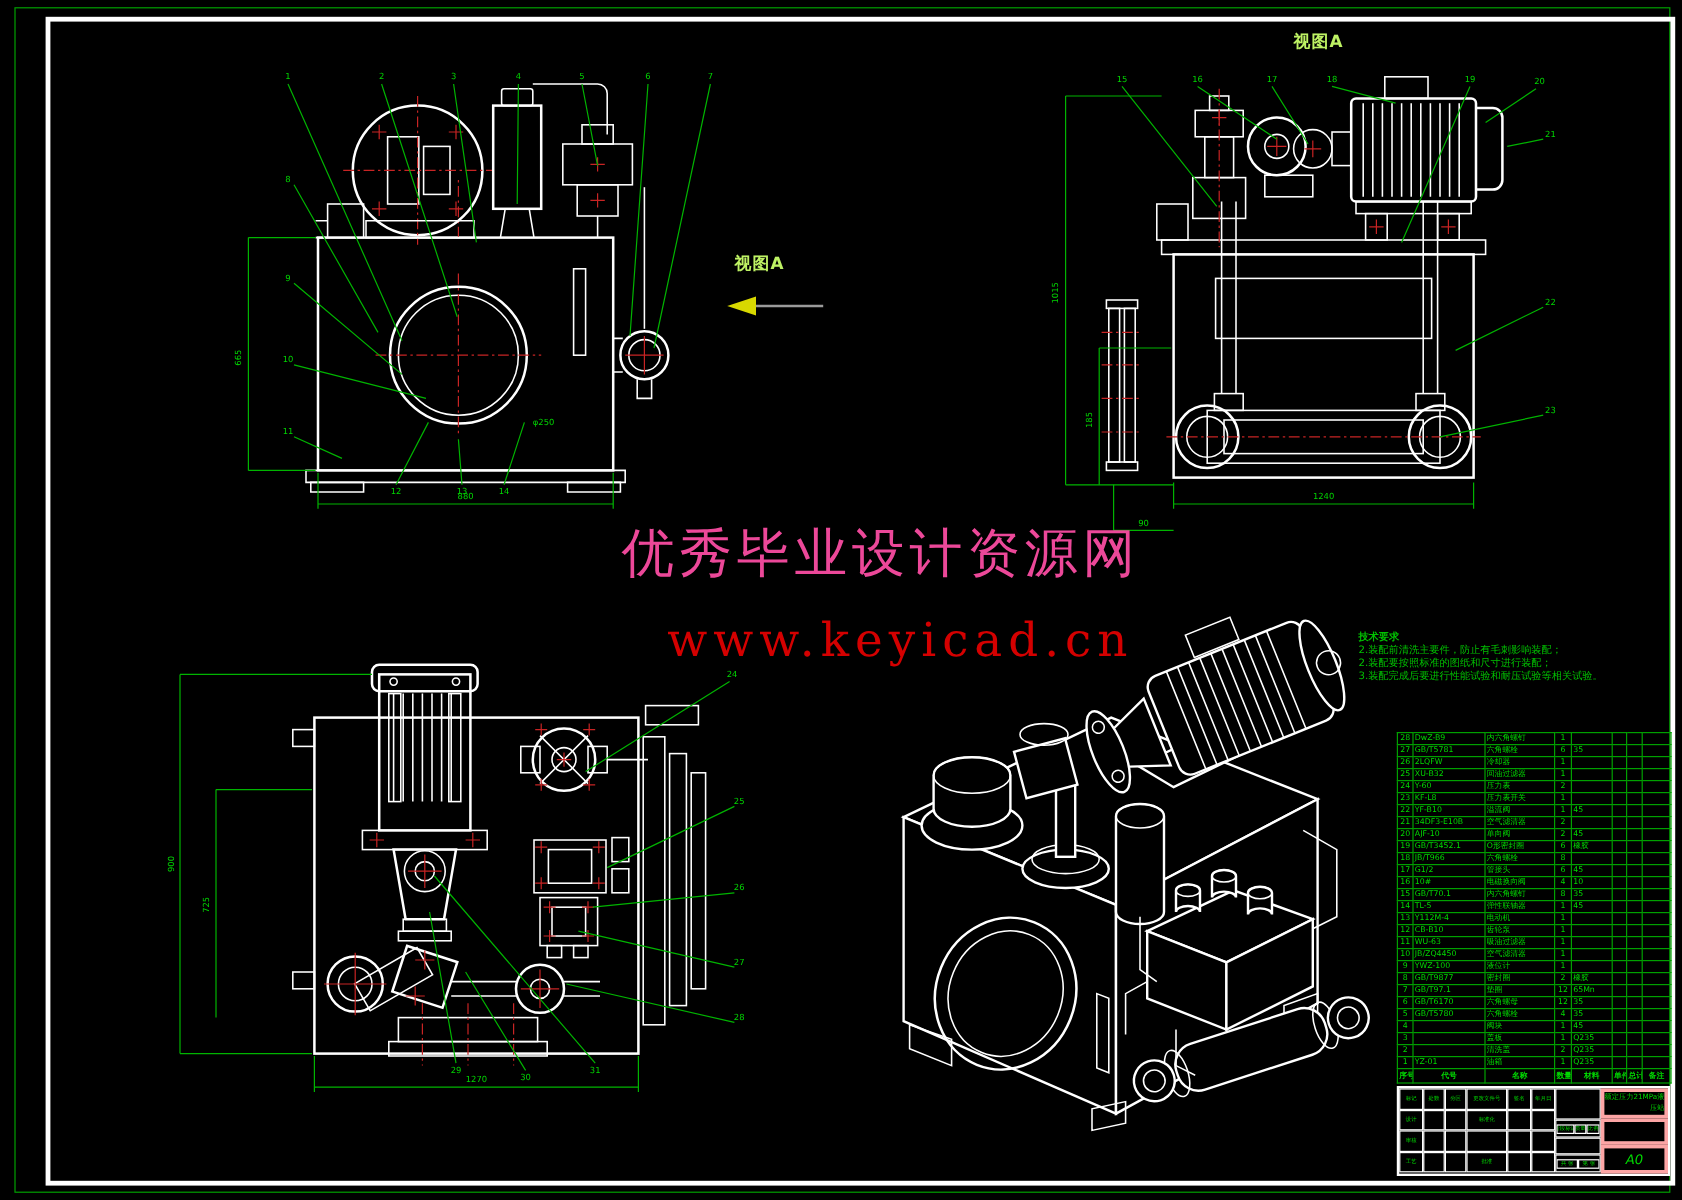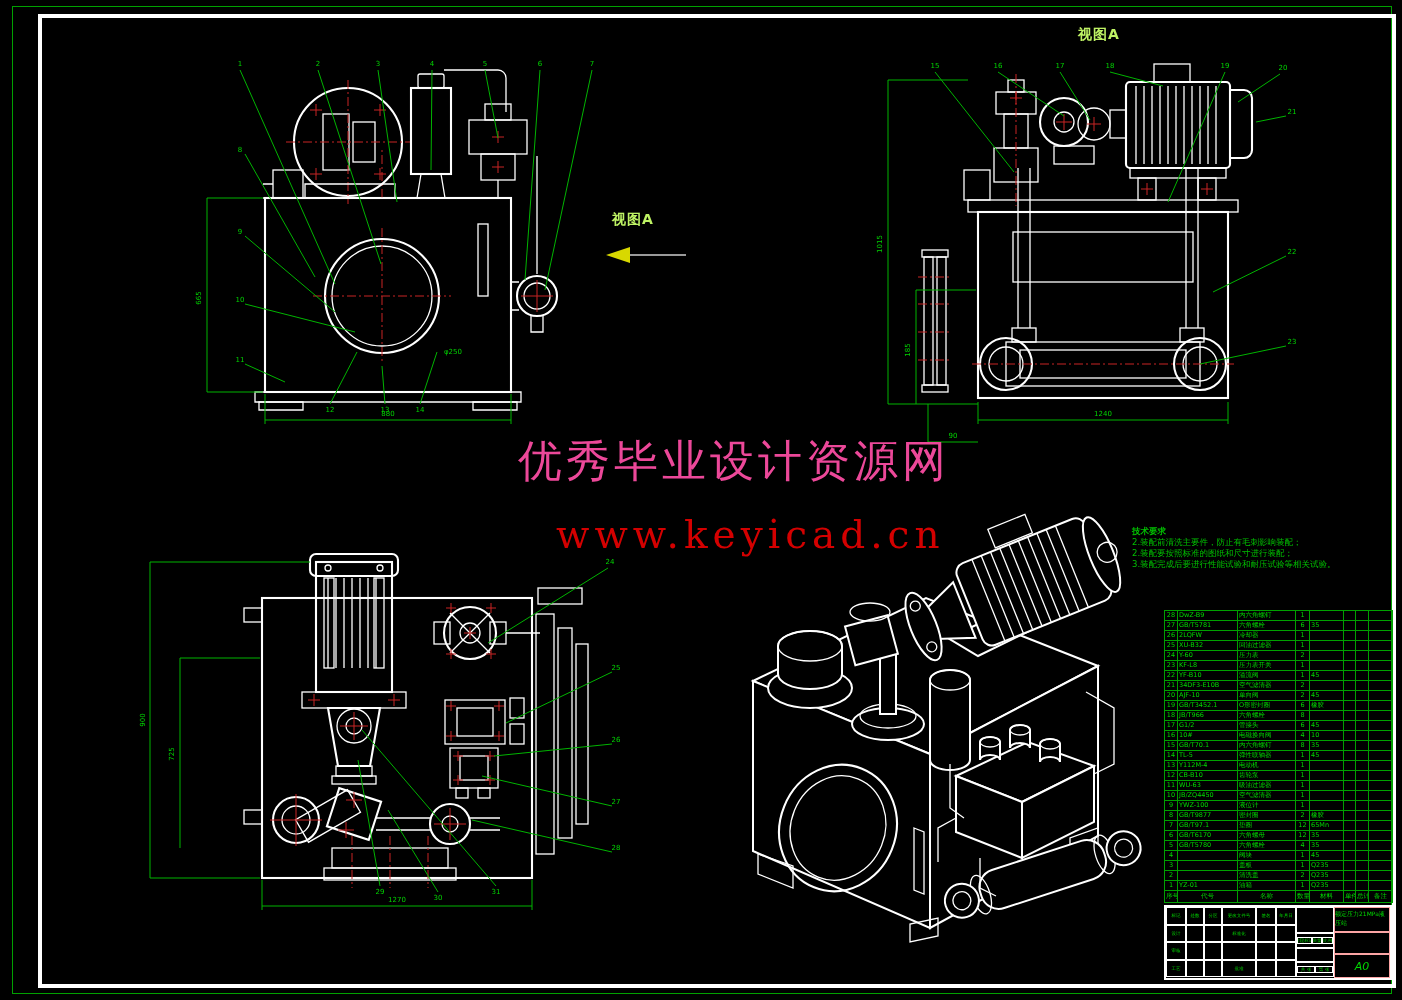--- a/index.html
+++ b/index.html
@@ -31,22 +31,22 @@
           box-sizing:border-box;display:flex;color:#00d800;background:#000;}
   .tb-left{width:130px;display:grid;grid-template-columns:20px 18px 18px 34px 20px 20px;
            grid-auto-rows:17.5px;font-size:4.5px;}
   .tb-left div{border:1px solid #fff;display:flex;align-items:center;justify-content:center;
                overflow:hidden;white-space:nowrap;}
   .tb-mid{width:38px;display:flex;flex-direction:column;font-size:4.5px;}
   .tb-mid .row{display:flex;}
   .tb-mid div{border:1px solid #fff;display:flex;align-items:center;justify-content:center;
               overflow:hidden;white-space:nowrap;}
   .tb-right{width:60px;display:flex;flex-direction:column;font-size:6px;}
-  .tb-right div{border:1px solid #fca5a5;display:flex;align-items:center;justify-content:center;
-                text-align:left;overflow:hidden;}
+  .tb-right div{border:3px solid #fca5a5;display:flex;align-items:center;justify-content:center;
+                text-align:right;overflow:hidden;}
   .tb-right .a0{font-size:11px;font-style:italic;}
 </style>
 </head>
 <body>
 
 <div id="page">
 
   <div class="frame-green"></div>
   <div class="frame-white"></div>
 
@@ -721,21 +721,21 @@
           <td>YZ-01</td>
           <td>油箱</td>
           <td class="c">1</td>
           <td>Q235</td>
           <td></td>
           <td></td>
           <td></td>
         </tr>
       </tbody>
     <tbody>
-      <tr style="height:12px;font-weight:normal">
+      <tr style="height:12px;font-weight:bold">
         <td class="c">序号</td>
         <td class="c">代号</td>
         <td class="c">名称</td>
         <td class="c">数量</td>
         <td class="c">材料</td>
         <td class="c">单件</td>
         <td class="c">总计</td>
         <td class="c">备注</td>
       </tr>
     </tbody>

